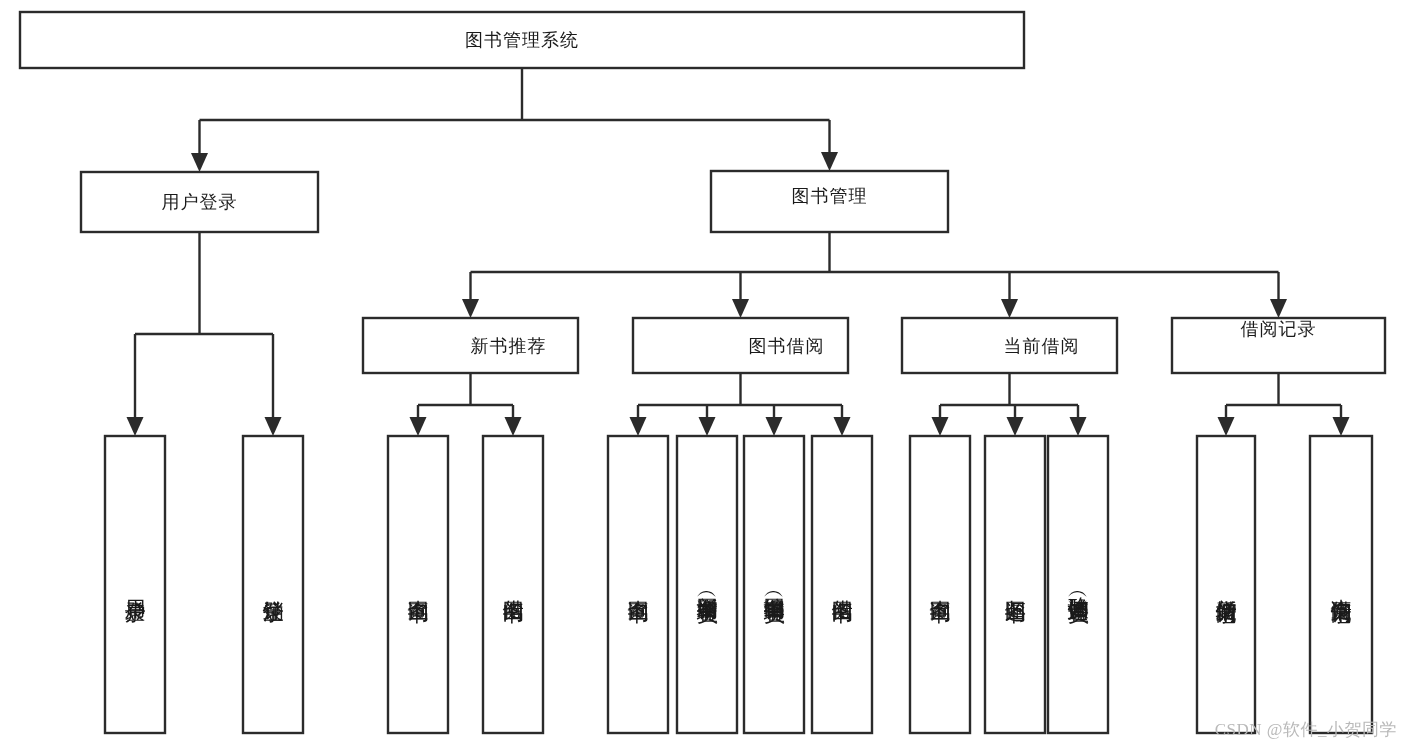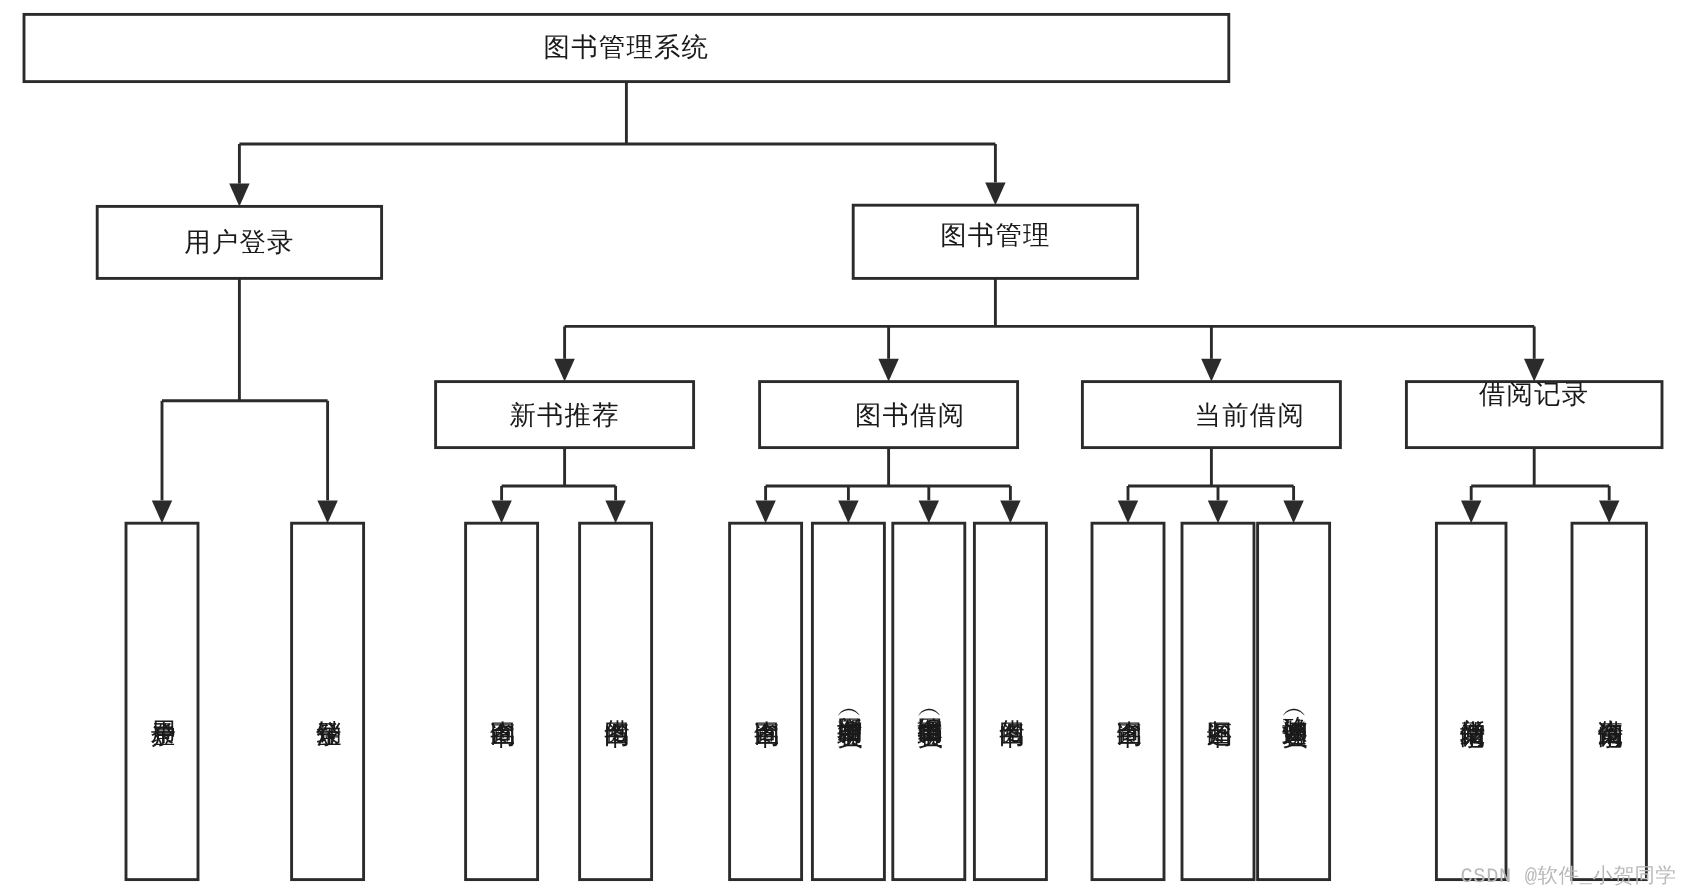--- a/index.html
+++ b/index.html
@@ -55,31 +55,31 @@
     letter-spacing: 1px;
     white-space: nowrap;
     pointer-events: none;
   }
   .hlabel-wrap {
     position: absolute;
     display: flex;
     align-items: center;
     justify-content: center;
     font-family: "Liberation Sans", "DejaVu Sans", sans-serif;
-    font-size: 22px;
+    font-size: 18px;
     color: #1a1a1a;
     letter-spacing: 1px;
     white-space: nowrap;
     pointer-events: none;
   }
   #watermark {
     position: absolute;
     right: 8px;
     bottom: 6px;
-    font-family: Liberation Mono, monospace;
+    font-family: Liberation Serif, serif;
     font-size: 17px;
     color: #b9b9b9;
     letter-spacing: 0.5px;
     white-space: nowrap;
     user-select: none;
   }
 </style>
 </head>
 <body>
 
@@ -161,22 +161,22 @@
         <rect x="1048" y="436" width="60" height="297" class="node-rect"></rect>
         <rect x="1197" y="436" width="58" height="297" class="node-rect"></rect>
         <rect x="1310" y="436" width="62" height="297" class="node-rect"></rect>
       </g>
   </svg>
 
   <div id="labels-layer">
       <div class="hlabel-wrap" style="left: 20px; top: 12px; width: 1004px; height: 56px;">图书管理系统</div>
       <div class="hlabel-wrap" style="left: 81px; top: 172px; width: 237px; height: 60px;">用户登录</div>
       <div class="hlabel-wrap" style="left: 711px; top: 171px; width: 237px; height: 49px;">图书管理</div>
-      <div class="hlabel-wrap" style="left: 363px; top: 318px; width: 215px; height: 55px;">新书推荐</div>
-      <div class="hlabel-wrap" style="left: 633px; top: 318px; width: 251px; height: 55px;">图书借阅</div>
+      <div class="hlabel-wrap" style="left: 363px; top: 318px; width: 215px; height: 55px; padding-left: 38px;">新书推荐</div>
+      <div class="hlabel-wrap" style="left: 661px; top: 318px; width: 251px; height: 55px;">图书借阅</div>
       <div class="hlabel-wrap" style="left: 902px; top: 318px; width: 215px; height: 55px; margin-left: 32px;">当前借阅</div>
       <div class="hlabel-wrap" style="left: 1172px; top: 301px; width: 213px; height: 55px;">借阅记录</div>
       <div class="vlabel-wrap" style="left: 105px; top: 436px; width: 60px; height: 297px;">用户登录</div>
       <div class="vlabel-wrap" style="left: 243px; top: 436px; width: 60px; height: 297px;">注销登录</div>
       <div class="vlabel-wrap" style="left: 388px; top: 436px; width: 60px; height: 297px;">查询图书</div>
       <div class="vlabel-wrap" style="left: 483px; top: 436px; width: 60px; height: 297px;">借阅图书</div>
       <div class="vlabel-wrap" style="left: 608px; top: 436px; width: 60px; height: 297px;">查询图书</div>
       <div class="vlabel-wrap" style="left: 677px; top: 436px; width: 60px; height: 297px;">新增图书（管理员）</div>
       <div class="vlabel-wrap" style="left: 744px; top: 436px; width: 60px; height: 297px;">编辑图书（管理员）</div>
       <div class="vlabel-wrap" style="left: 812px; top: 436px; width: 60px; height: 297px;">借阅图书</div>

